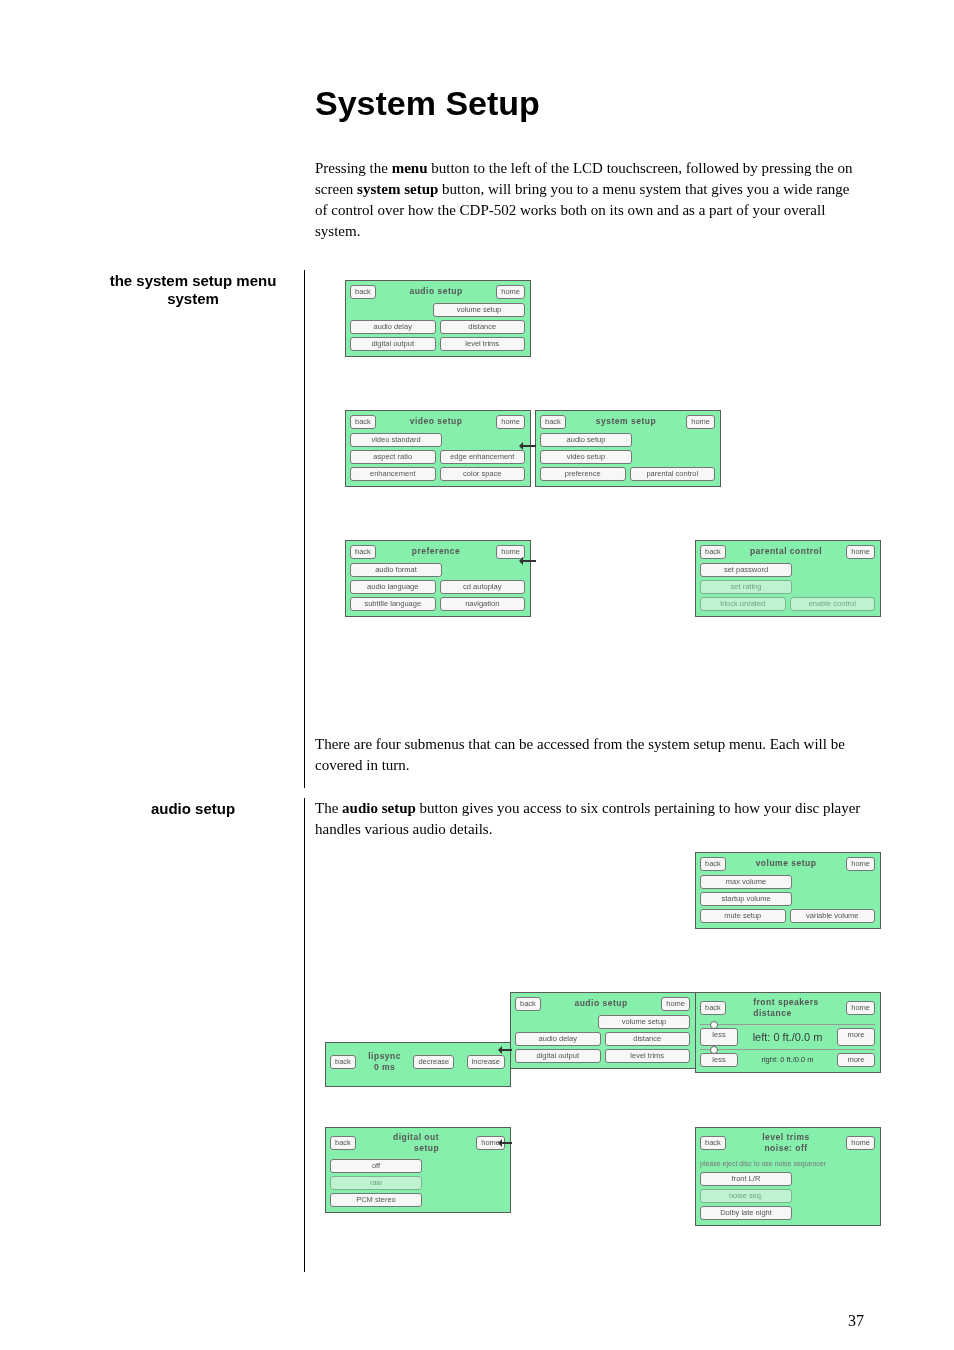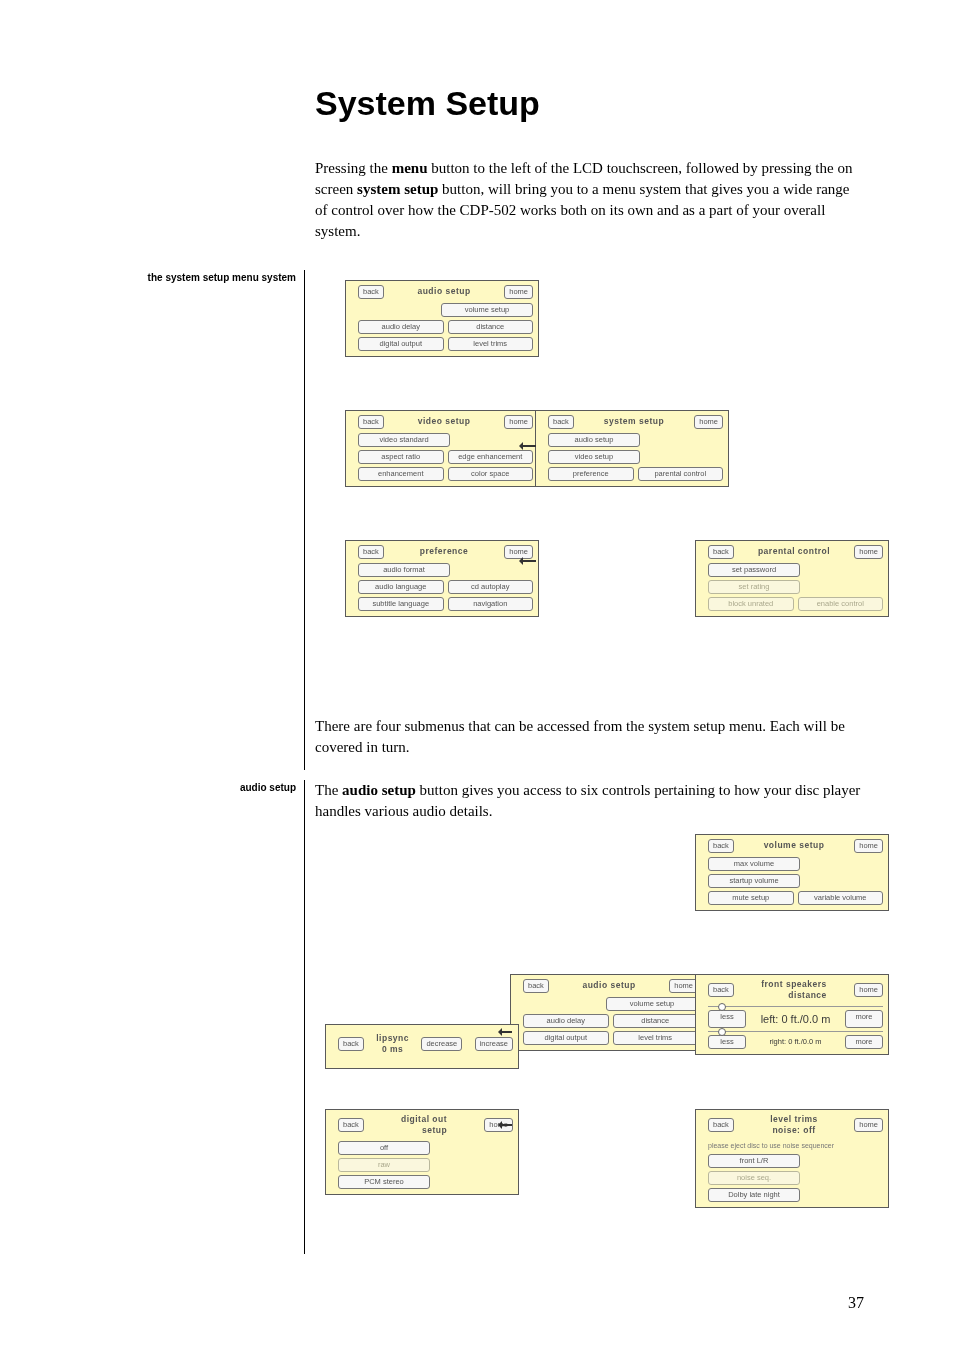--- a/index.html
+++ b/index.html
@@ -18,24 +18,24 @@
     margin: 0 0 30px 0;
   }
   .row {
     display: flex;
     align-items: flex-start;
     margin-bottom: 10px;
   }
   .gutter {
     width: 206px;
     flex: none;
-    text-align: right;
+    text-align: center;
     font-family: "Optima", "Segoe UI", "Lucida Sans", sans-serif;
     font-weight: 600;
-    font-size: 10px;
+    font-size: 15px;
     line-height: 1.2;
     padding-top: 2px;
   }
   .divider {
     width: 1px;
     align-self: stretch;
     background: #000;
     margin: 0 10px 0 8px;
     flex: none;
   }
@@ -47,24 +47,24 @@
   .content p { margin: 0 0 12px 0; }
   .figure {
     position: relative;
     margin-top: 10px;
   }
   
   .panel {
     position: absolute;
     width: 175px;
     border: 1px solid #5a5a5a;
-    background: #fef9c3;
+    background: #86efac;
     font-family: Arial, Helvetica, sans-serif;
     font-size: 8px;
-    padding: 4px 5px 5px 12px;
+    padding: 4px 5px 5px 4px;
     color: #3a3a3a;
   }
   .panel .titlebar {
     display: flex;
     justify-content: space-between;
     align-items: center;
     margin-bottom: 4px;
   }
   .panel .titlebar .ttl {
     font-weight: bold;
@@ -221,21 +221,21 @@
         <div class="prow">
             <span class="pbtn" style="opacity:.5;">block unrated</span>
             <span class="pbtn" style="opacity:.5;">enable control</span>
           </div>
       </div>
 
       <div class="arrow" style="left:206px; top:165px; width:15px;"></div>
       <div class="arrow" style="left:206px; top:280px; width:15px;"></div>
     </div>
 
-    <p style="margin-top:6px;">There are four submenus that can be accessed from the system setup menu. Each will be covered in turn.</p>
+    <p style="margin-top:24px;">There are four submenus that can be accessed from the system setup menu. Each will be covered in turn.</p>
   </div>
 </div>
 
 <div class="row" style="margin-top:10px;">
   <div class="gutter">audio setup</div>
   <div class="divider"></div>
   <div class="content">
     <p>
       <span>The </span><b>audio setup</b><span> button gives you access to six controls pertaining to how your disc player handles various audio details.</span>
     </p>
@@ -275,21 +275,21 @@
           </div>
         <div class="prow">
             <span class="pbtn">digital output</span>
             <span class="pbtn">level trims</span>
           </div>
       </div>
 
       <div class="panel" style="left:380px; top:140px;">
         <div class="titlebar">
           <span class="pbtn">back</span>
-          <span class="ttl" style="text-align:right;"><span>front speakers</span><br><span>distance</span></span>
+          <span class="ttl" style="text-align:left;"><span>front speakers</span><br><span>distance</span></span>
           <span class="pbtn">home</span>
         </div>
         <div style="border-top:1px solid #999; margin:3px 0; position:relative;">
             <span style="position:absolute; left:10px; top:-4px; width:6px; height:6px; border:1px solid #666; border-radius:50%; background:#fff;"></span>
           </div>
         <div class="prow">
             <span class="pbtn" style="flex:0 0 28px;">less</span>
             <span style="flex:1; text-align:center; font-size:11px; padding-top:2px;">left: 0 ft./0.0 m</span>
             <span class="pbtn" style="flex:0 0 28px;">more</span>
           </div>

